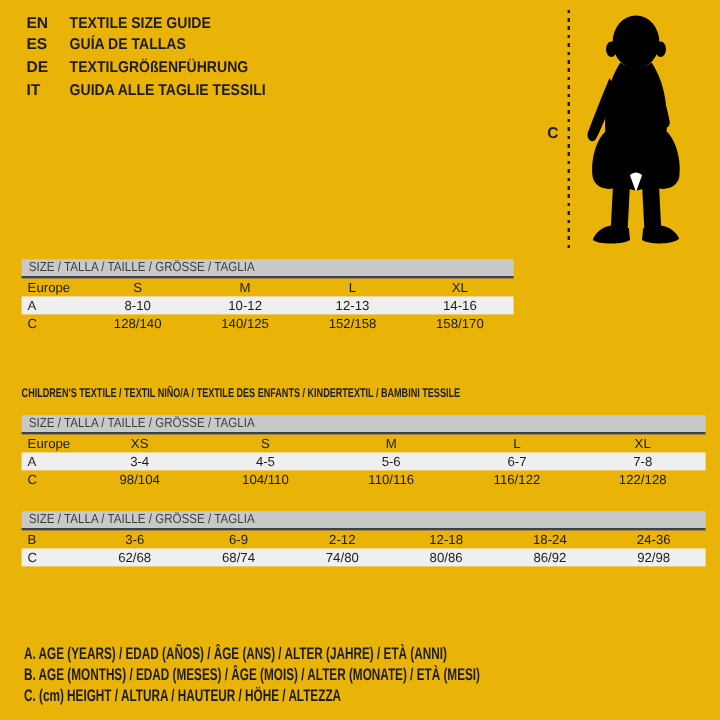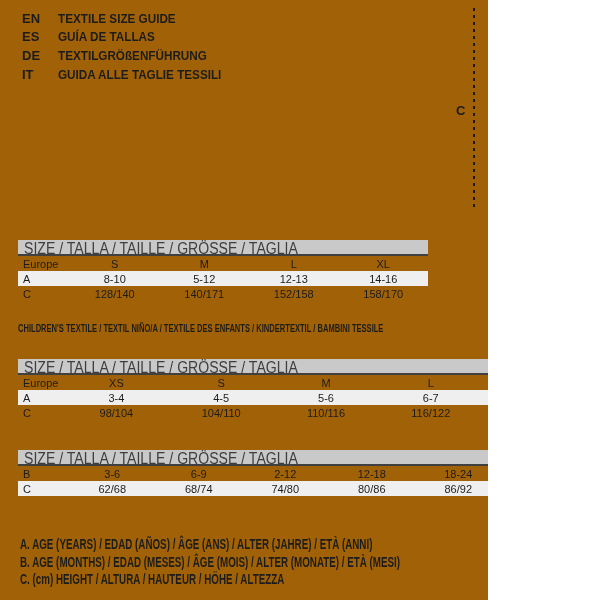--- a/index.html
+++ b/index.html
@@ -1,16 +1,16 @@
 <!DOCTYPE html>
 <html style="--text: #1c1c1c; --table-header-bg: #c9c9c9; --table-header-text: #3e3e3e; --table-header-border: #404040; --row-shaded-bg: #efefef; --silhouette: #000000;"><head>
 <meta charset="utf-8">
 <style>
   html,body{margin:0;padding:0;background:#fff;}
-  #canvas{position:relative;width:488px;height:600px;background:#a16207;overflow:hidden;
+  #canvas{position:relative;width:600px;height:600px;background:#eab308;overflow:hidden;
           font-family:"Liberation Sans",sans-serif;color:var(--text,#1c1c1c);}
 
   
   .sq90,.sq88,.sq72,.sq70{display:inline-block;transform-origin:0 50%;white-space:nowrap;}
   .sq90{transform:scaleX(.90);}
   .sq88{transform:scaleX(.88);}
   .sq72{transform:scaleX(.72);}
   .sq70{transform:scaleX(.70);}
 
   
@@ -26,22 +26,22 @@
   .baby-svg{position:absolute;left:486px;top:8px;}
 
   
   .section{position:absolute;left:18px;}
   .s1{top:216px;width:410px;}
   .s2{top:322px;width:570px;}
   .s3{top:426px;width:570px;}
   .tbl-title{font-weight:bold;font-size:10.5px;line-height:13px;margin-bottom:11px;}
   .thead{height:16px;background:var(--table-header-bg,#c9c9c9);
          border-bottom:2px solid var(--table-header-border,#404040);
-         display:flex;padding-left:6px;font-size:16px;
-         color:var(--table-header-text,#3e3e3e);box-sizing:border-box;margin-top:24px;}
+         display:flex;align-items:center;padding-left:6px;font-size:11px;
+         color:var(--table-header-text,#3e3e3e);box-sizing:border-box;}
   .trow{display:flex;height:15px;align-items:center;font-size:11px;}
   .trow.shaded{background:var(--row-shaded-bg,#efefef);}
   .tlabel{padding-left:5px;box-sizing:border-box;}
   .s1 .tlabel{flex:0 0 52px;}
   .s2 .tlabel{flex:0 0 46px;}
   .s3 .tlabel{flex:0 0 51px;}
   .tcell{flex:1;text-align:center;}
 
   
   #notes{position:absolute;left:20px;top:536px;}
@@ -99,28 +99,28 @@
       <div class="trow">
         <div class="tlabel">Europe</div>
         <div class="tcell">S</div>
         <div class="tcell">M</div>
         <div class="tcell">L</div>
         <div class="tcell">XL</div>
       </div>
       <div class="trow shaded">
         <div class="tlabel">A</div>
         <div class="tcell">8-10</div>
-        <div class="tcell">5-12</div>
+        <div class="tcell">10-12</div>
         <div class="tcell">12-13</div>
         <div class="tcell">14-16</div>
       </div>
       <div class="trow">
         <div class="tlabel">C</div>
         <div class="tcell">128/140</div>
-        <div class="tcell">140/171</div>
+        <div class="tcell">140/125</div>
         <div class="tcell">152/158</div>
         <div class="tcell">158/170</div>
       </div>
     </div>
   <div class="section s2">
       <div class="tbl-title"><div class="sq72">CHILDREN'S TEXTILE / TEXTIL NIÑO/A / TEXTILE DES ENFANTS / KINDERTEXTIL / BAMBINI TESSILE</div></div>
       <div class="thead">
         <span class="sq88">SIZE / TALLA / TAILLE / GRÖSSE / TAGLIA</span>
       </div>
       <div class="trow">

